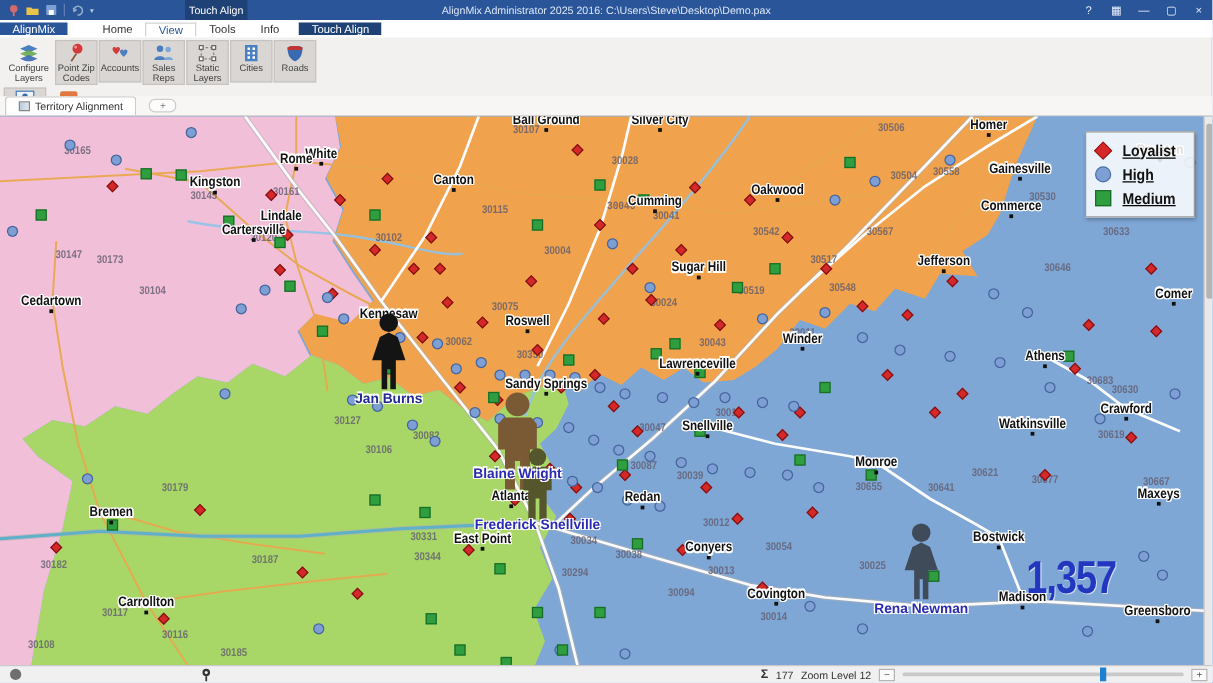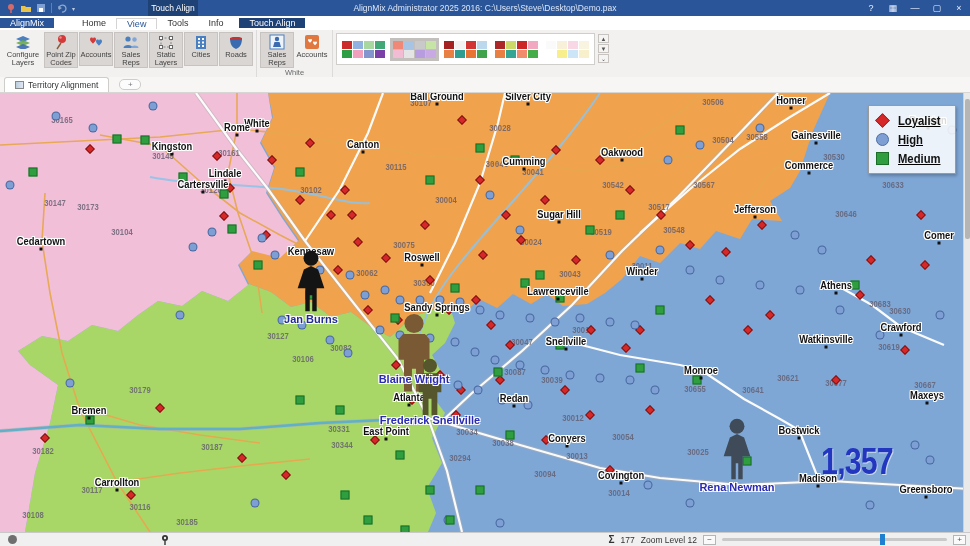--- a/index.html
+++ b/index.html
@@ -17,21 +17,21 @@
   .win-controls span { width:22px; height:16px; display:flex; align-items:center; justify-content:center; font-size:9px; color:#e8eefc; cursor:default; }
 
   
   .tabrow { position:absolute; top:16px; left:0; width:970px; height:14px; background:#fff; display:flex; font-size:9px;align-items:center; }
   .tab { padding:0 10px; display:flex; align-items:center; color:#333; }
   .tab.file { background:#2a5699; color:#fff; }
   .tab.active { background:#fff; border:1px solid #d4d4d4; border-bottom:none; color:#2a5699; }
   .tab.ctx { background:#1e4275; color:#fff; }
 
   
-  .ribbon { position:absolute; top:30px; left:0; width:970px; height:65px; background:#f2f1f0; border-bottom:1px solid #d8d6d4; display:flex; }
+  .ribbon { position:absolute; top:30px; left:0; width:970px; height:65px; background:#f2f1f0; border-bottom:1px solid #d8d6d4; display:flex;flex-direction:column; }
   .rgroup { display:flex; flex-direction:column; border-right:1px solid #dddbd9; height:47px; }
   .rgroup .content { display:flex; align-items:flex-start; flex:1; padding:2px 3px 0 3px; gap:1px; }
   .rgroup .glabel { text-align:center; font-size:7.5px; color:#6a6a6a; height:10px; line-height:9px; }
   .rbtn { width:34px; min-height:34px; display:flex; flex-direction:column; align-items:center; padding-top:1px; cursor:pointer; border:1px solid transparent; }
   .rbtn.toggled { background:#d9d6d3; border-color:#c6c3c0; }
   .rbtn .ricon { width:18px; height:16px; display:flex; align-items:center; justify-content:center; }
   .rbtn .rlabel { font-size:7.5px; line-height:8px; text-align:center; color:#444; margin-top:1px; }
   .rbtn.wide { width:40px; }
   
   .palette-wrap { background:#fff; border:1px solid #d0cecb; display:flex; align-items:center; padding:2px; gap:2px; height:32px; margin-top:1px; }

